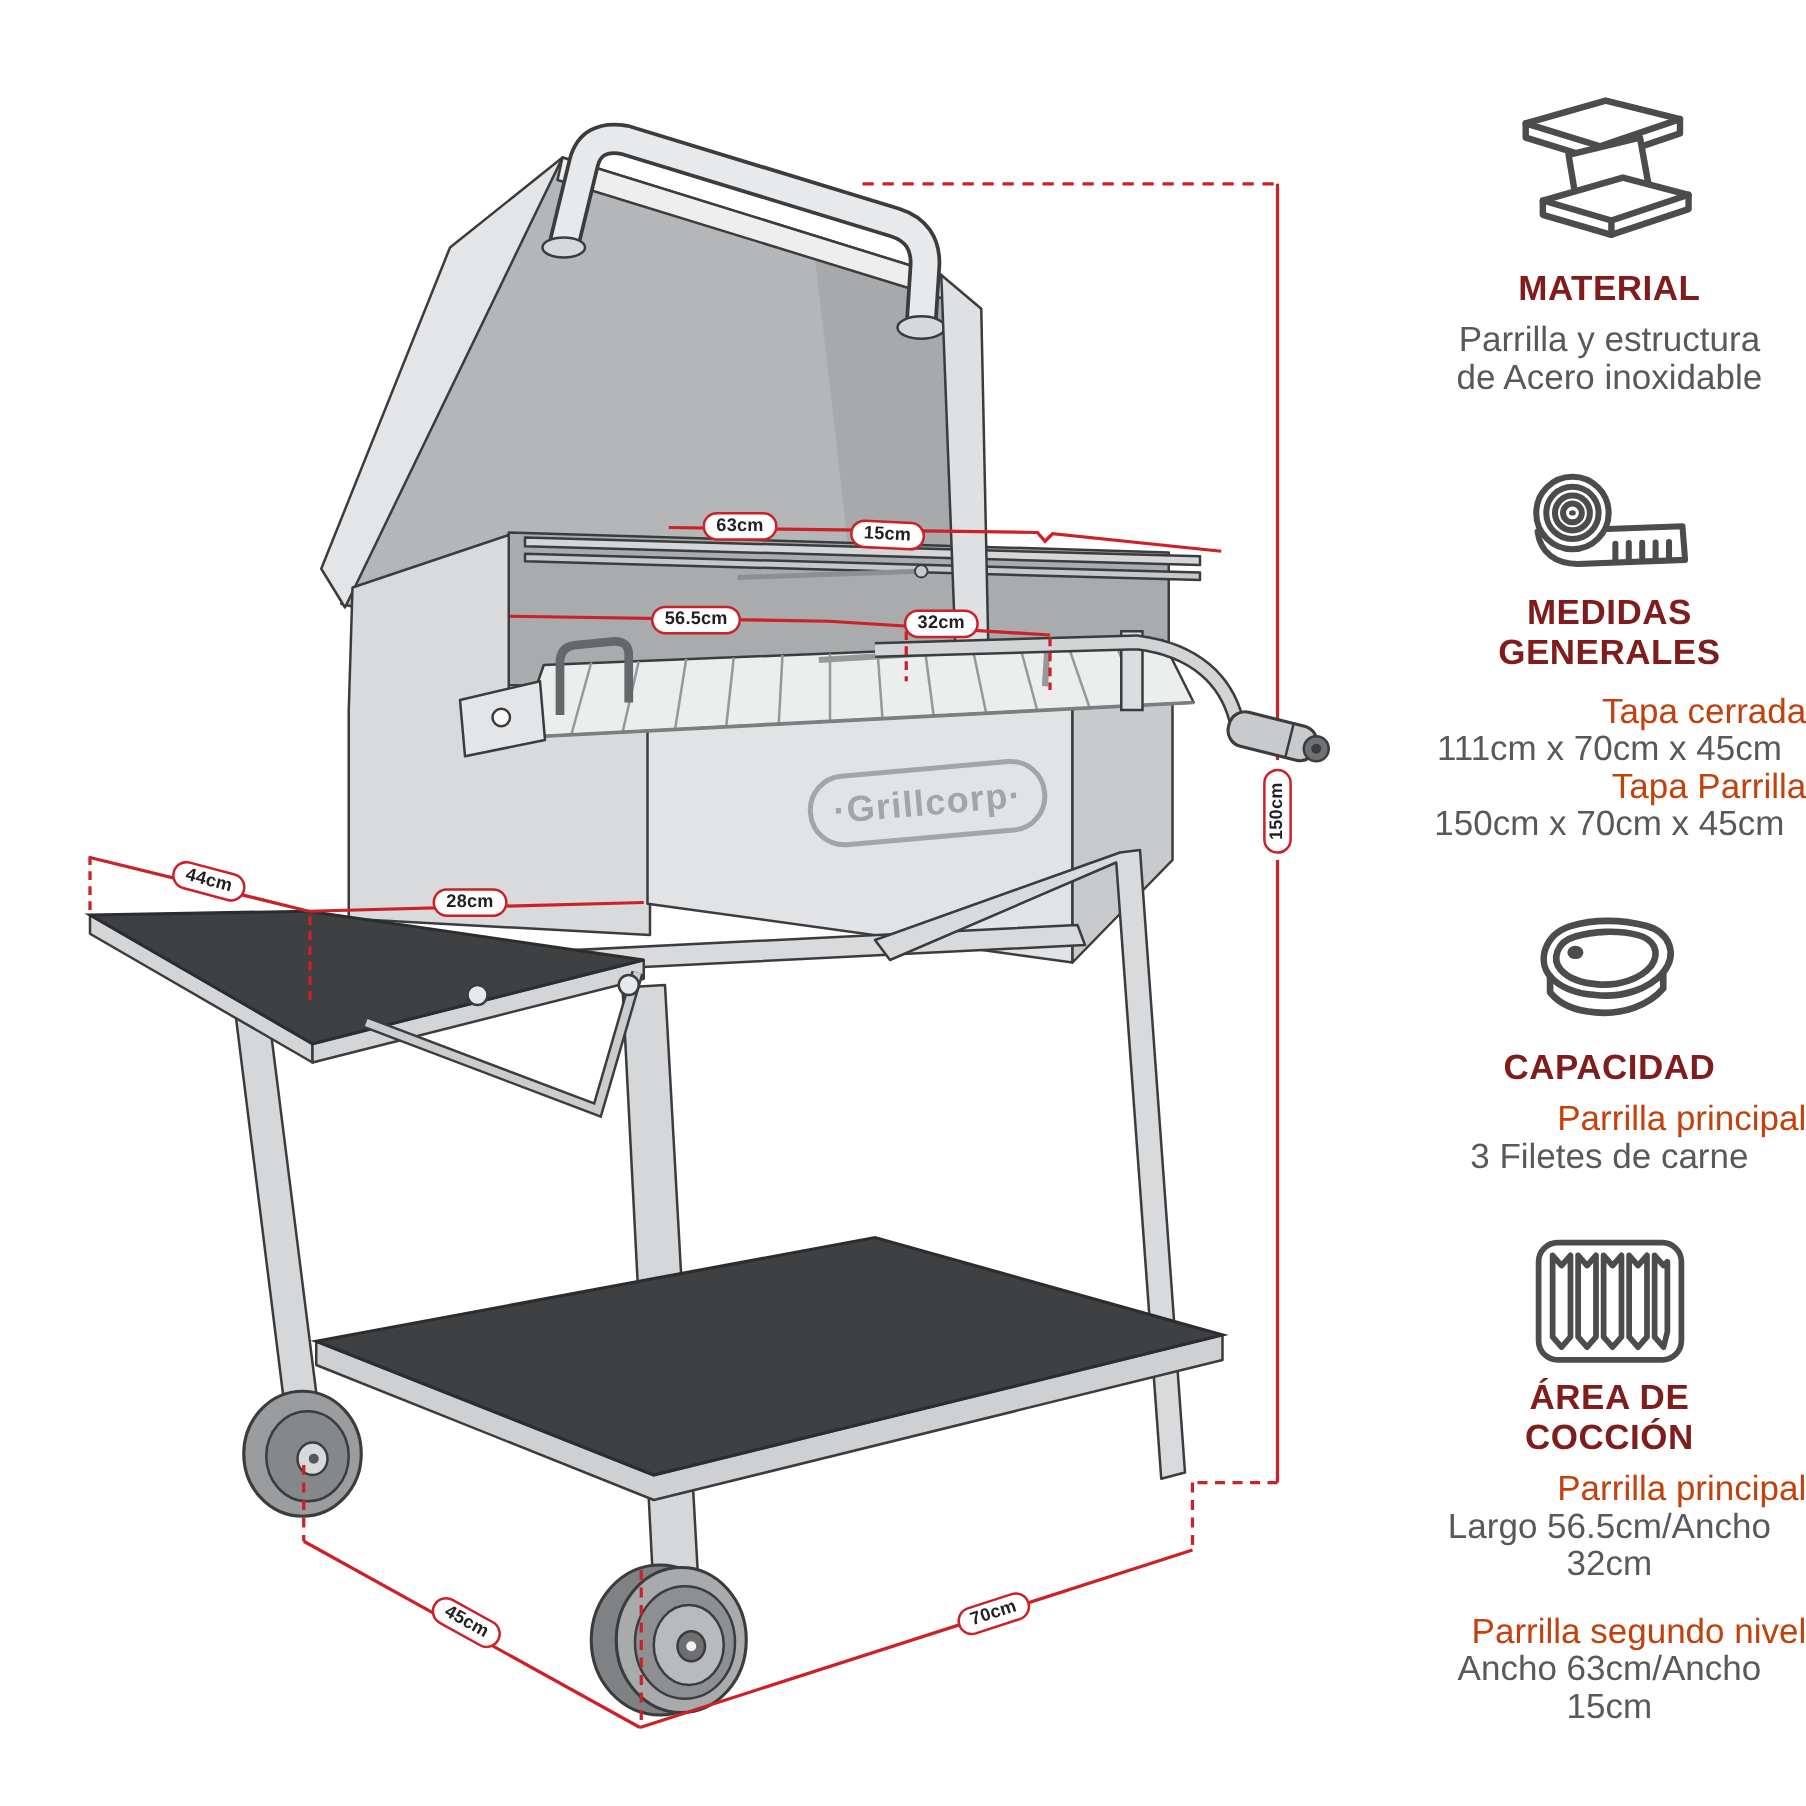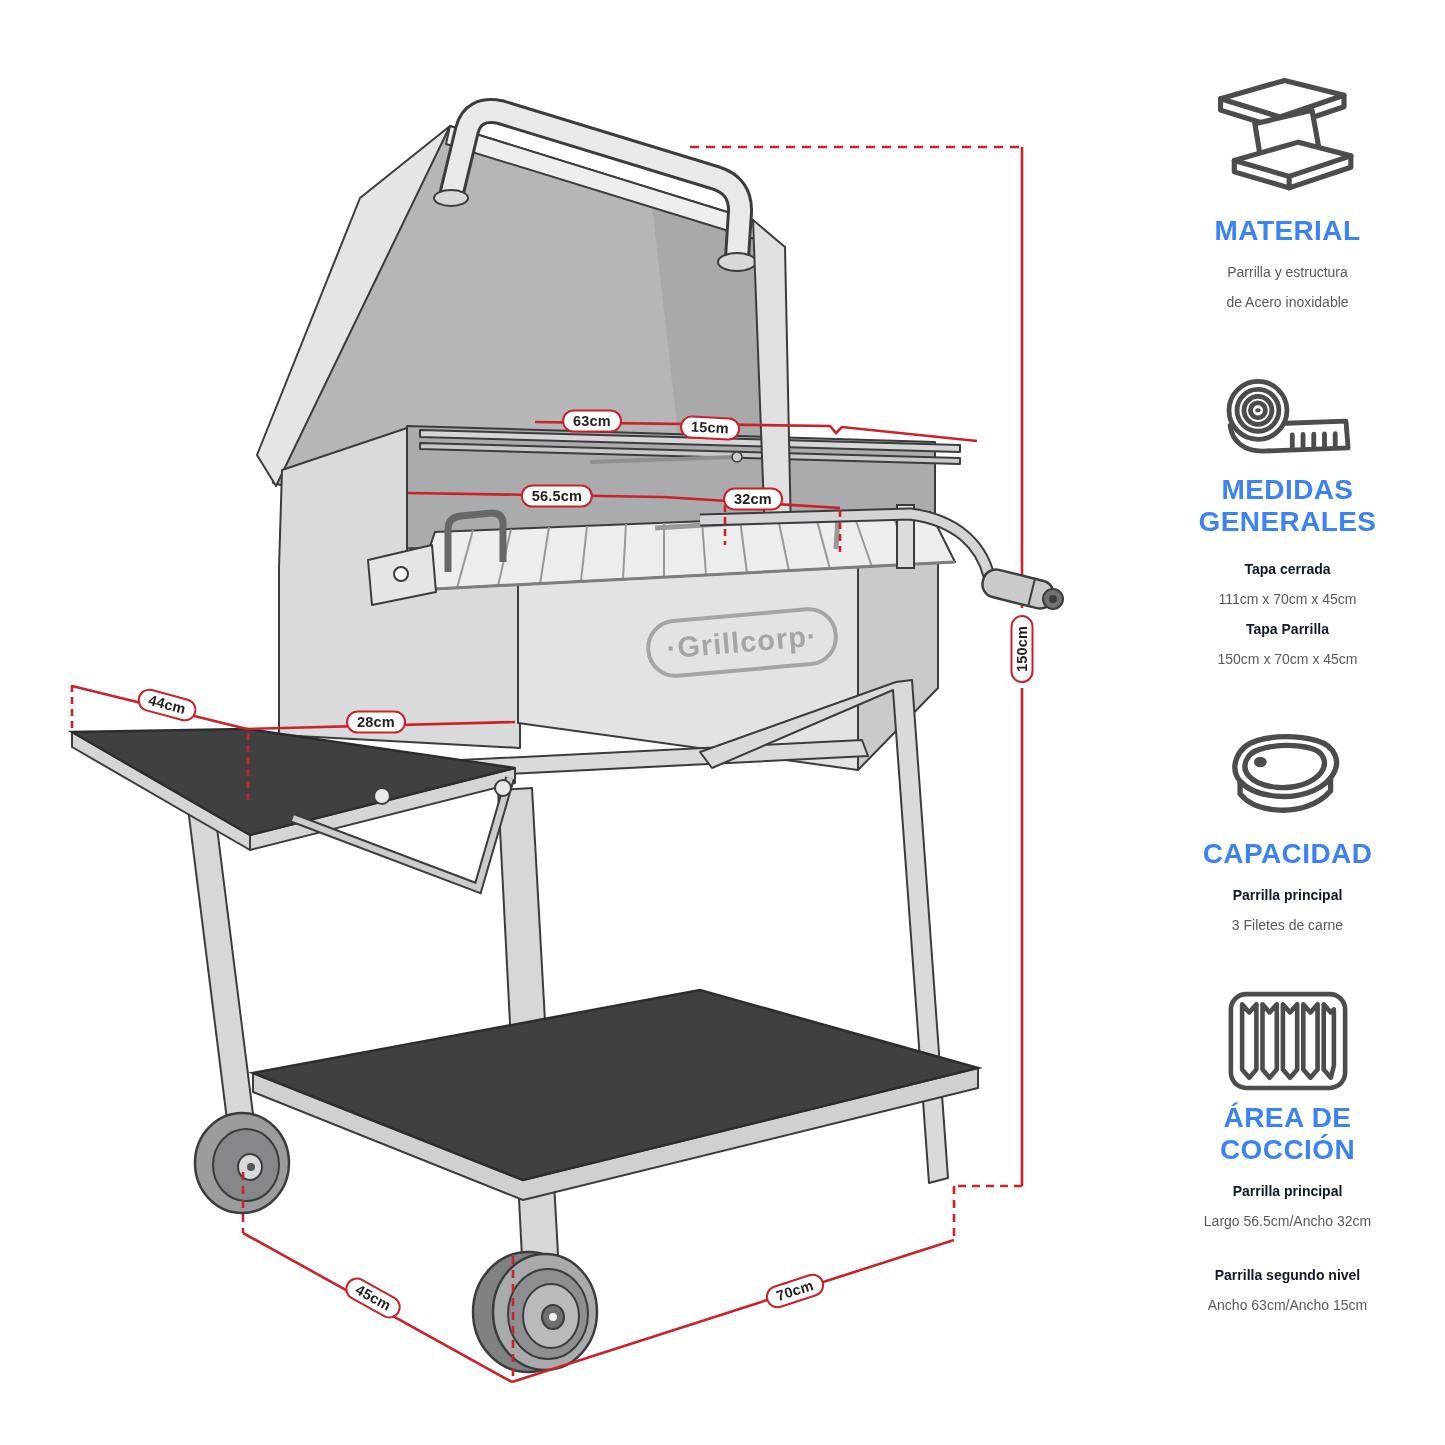--- a/index.html
+++ b/index.html
@@ -6,24 +6,24 @@
   #stage{position:relative;width:1445px;height:1445px;background:#ffffff;overflow:hidden;
          font-family:"Liberation Sans", sans-serif;}
   
   .pill{position:absolute;transform:translate(-50%,-50%);background:#ffffff;
         border:2.5px solid #cb2127;border-radius:22px;padding:1px 9px;
         font-size:14.5px;font-weight:bold;color:#231f20;white-space:nowrap;
         line-height:17px;z-index:30;letter-spacing:.2px;}
   
   .side{position:absolute;left:1130px;width:315px;text-align:center;}
   .icon-wrap{display:flex;justify-content:center;align-items:flex-end;}
-  .sec-title{color:#3b82f6;font-weight:bold;font-size:28px;line-height:32px;
+  .sec-title{color:#7f1d1d;font-weight:bold;font-size:28px;line-height:32px;
              letter-spacing:.4px;margin:10px auto 0;width:250px;}
-  .sec-body{margin-top:10px;font-size:14px;line-height:30px;color:#58595b;}
-  .sec-body .b{font-weight:bold;color:#0f172a;}
+  .sec-body{margin-top:10px;font-size:28px;line-height:30px;color:#58595b;}
+  .sec-body .b{font-weight:normal;color:#c2410c;text-align:right;}
   svg .ol{stroke:#3b3c3e;stroke-width:2;stroke-linejoin:round;}
   svg text.logo{font-family:"Liberation Sans", sans-serif;font-weight:bold;
                 font-size:29px;letter-spacing:1px;fill:#a4a5a7;}
 </style>
 </head>
 <body>
 
 <div id="stage">
 
   <svg width="1130" height="1445" viewBox="0 0 1130 1445" style="position:absolute;left:0;top:0;">

